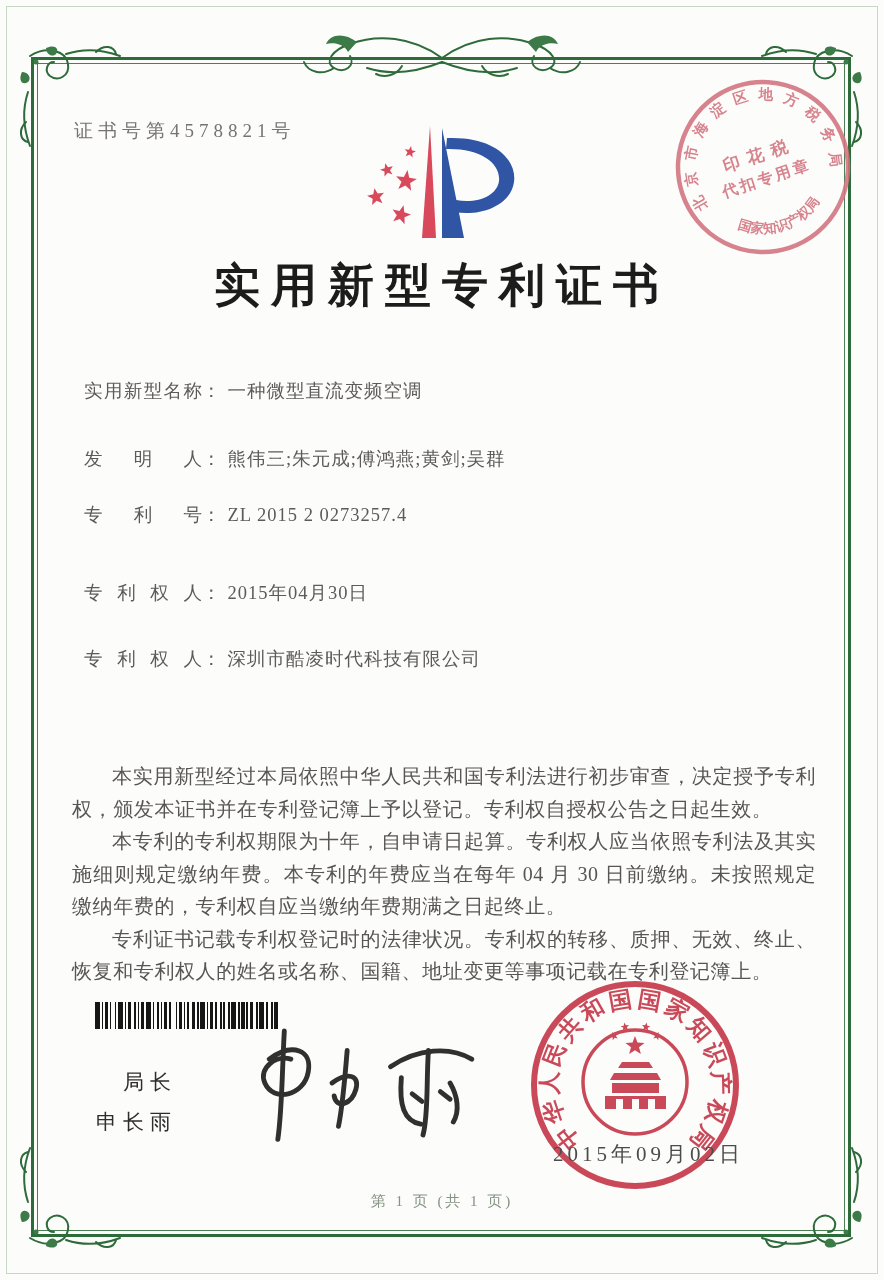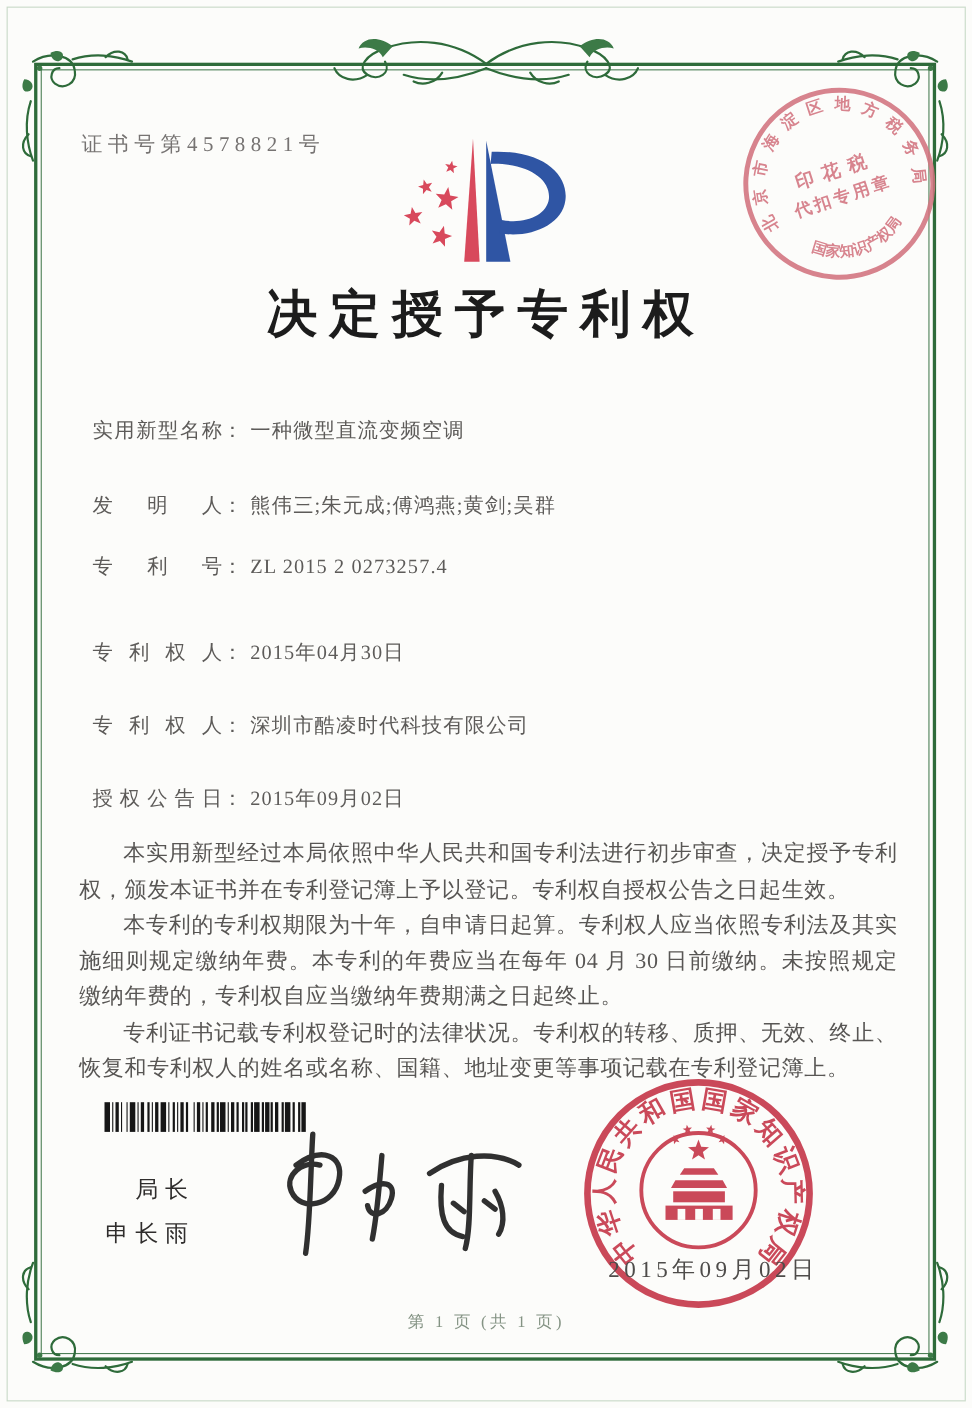--- a/index.html
+++ b/index.html
@@ -159,39 +159,36 @@
           <text x="0" y="0" text-anchor="middle" font-size="13.5" font-weight="bold" transform="translate(91.0,157.0) rotate(360.0)">识</text>
           <text x="0" y="0" text-anchor="middle" font-size="13.5" font-weight="bold" transform="translate(104.3,155.6) rotate(348.3)">产</text>
           <text x="0" y="0" text-anchor="middle" font-size="13.5" font-weight="bold" transform="translate(117.1,151.6) rotate(336.7)">权</text>
           <text x="0" y="0" text-anchor="middle" font-size="13.5" font-weight="bold" transform="translate(128.9,145.1) rotate(325.0)">局</text>
         </g>
       <text x="91" y="84" text-anchor="middle" font-size="17" letter-spacing="8" font-weight="bold">印花税</text>
       <text x="91" y="108" text-anchor="middle" font-size="15.5" letter-spacing="3" font-weight="bold">代扣专用章</text>
     </g>
   </svg>
 
-  <div class="doc-title">决定授予专利权</div>
+  <div class="doc-title">实用新型专利证书</div>
 
   <div class="field f0">
     <span class="f-label">实用新型名称</span><span class="f-colon">：</span><span class="f-value">一种微型直流变频空调</span>
   </div>
   <div class="field f1">
     <span class="f-label">发明人</span><span class="f-colon">：</span><span class="f-value">熊伟三;朱元成;傅鸿燕;黄剑;吴群</span>
   </div>
   <div class="field f2">
     <span class="f-label">专利号</span><span class="f-colon">：</span><span class="f-value">ZL 2015 2 0273257.4</span>
   </div>
   <div class="field f3">
     <span class="f-label">专利权人</span><span class="f-colon">：</span><span class="f-value">2015年04月30日</span>
   </div>
   <div class="field f4">
     <span class="f-label">专利权人</span><span class="f-colon">：</span><span class="f-value">深圳市酷凌时代科技有限公司</span>
-  </div>
-  <div class="field f5">
-    <span class="f-label">授权公告日</span><span class="f-colon">：</span><span class="f-value">2015年09月02日</span>
   </div>
 
   <div class="body-text">
     <p>本实用新型经过本局依照中华人民共和国专利法进行初步审查，决定授予专利权，颁发本证书并在专利登记簿上予以登记。专利权自授权公告之日起生效。</p>
     <p>本专利的专利权期限为十年，自申请日起算。专利权人应当依照专利法及其实施细则规定缴纳年费。本专利的年费应当在每年 04 月 30 日前缴纳。未按照规定缴纳年费的，专利权自应当缴纳年费期满之日起终止。</p>
     <p>专利证书记载专利权登记时的法律状况。专利权的转移、质押、无效、终止、恢复和专利权人的姓名或名称、国籍、地址变更等事项记载在专利登记簿上。</p>
   </div>
 
   <div class="barcode" id="barcode">
       <div class="bar" style="width: 4.95px;"></div>

